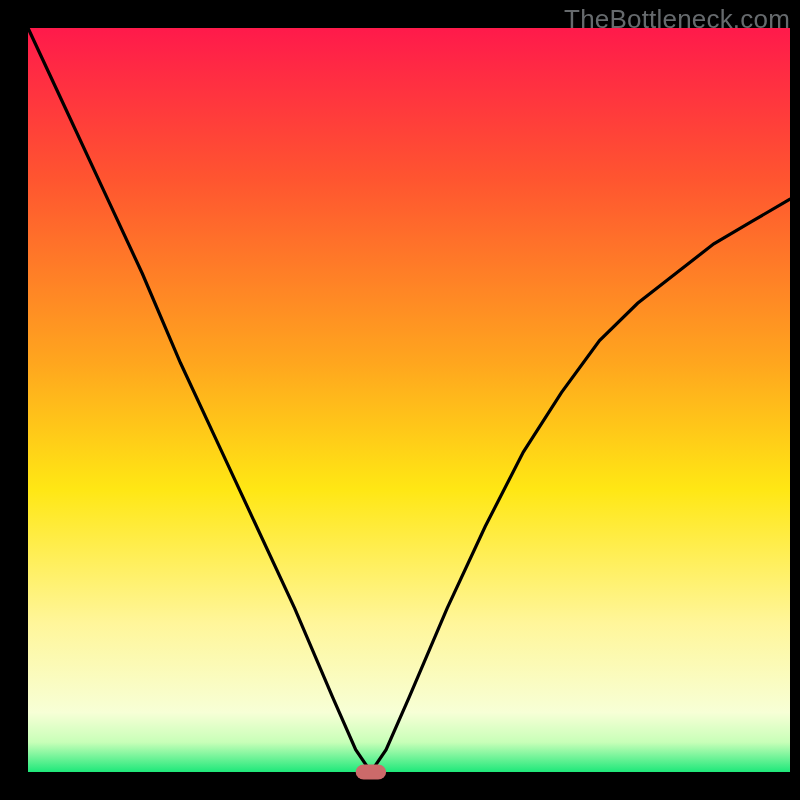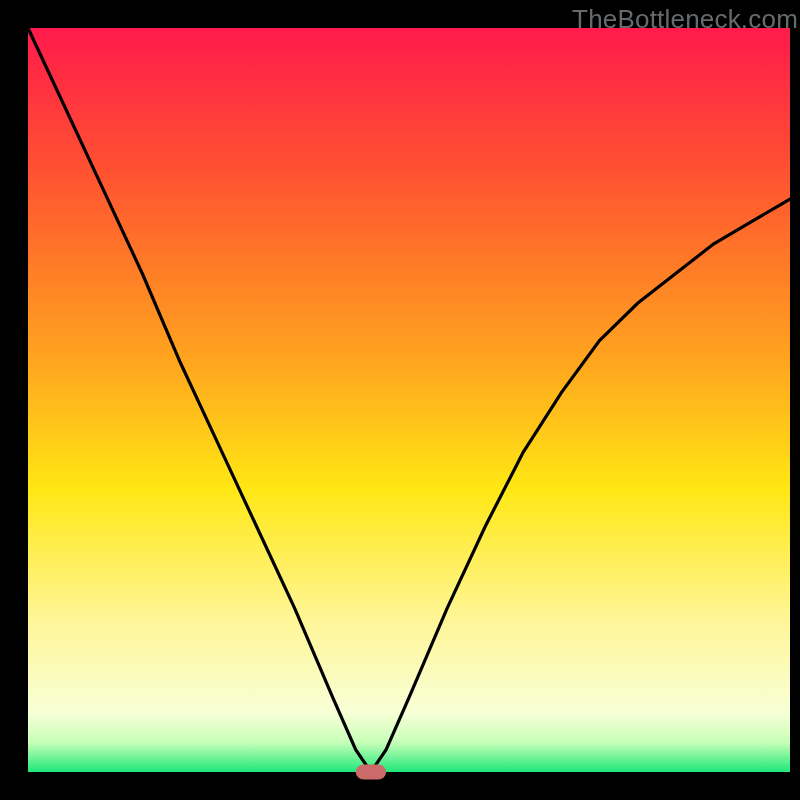--- a/index.html
+++ b/index.html
@@ -13,21 +13,21 @@
   }
   .frame {
     position: absolute;
     left: 0; top: 0;
     width: 800px; height: 800px;
     background: #000;
   }
   .watermark {
     position: absolute;
     top: 4px;
-    right: 2px;
+    right: 10px;
     color: #666a6d;
     font-size: 26px;
     font-weight: 400;
     letter-spacing: 0.2px;
     z-index: 10;
   }
   svg {
     position: absolute;
     left: 0; top: 0;
   }

